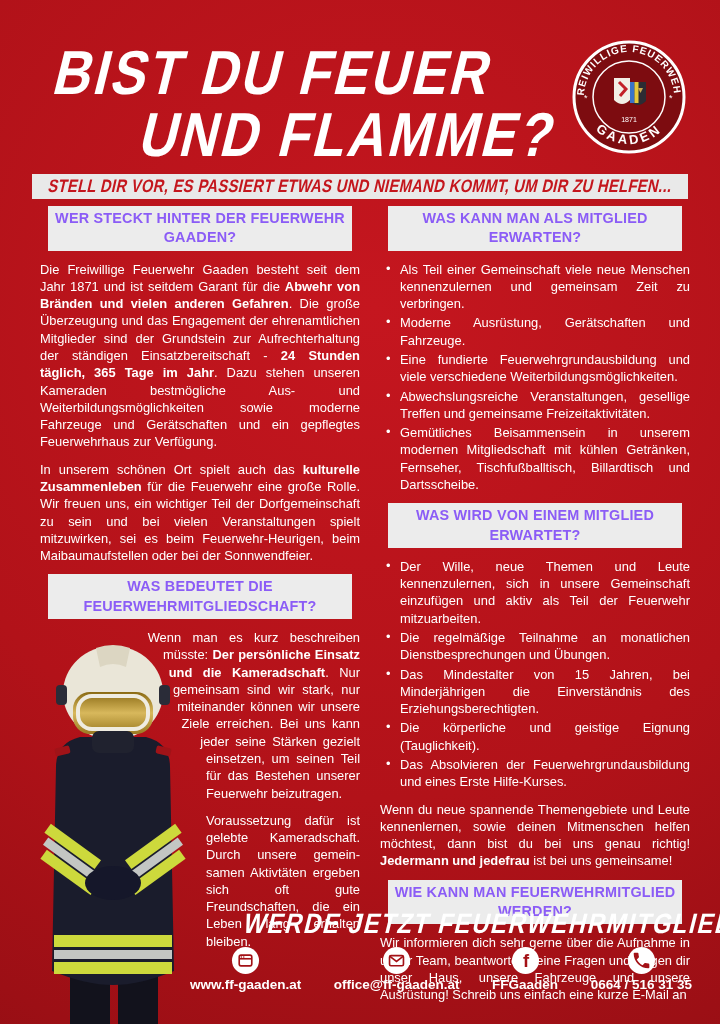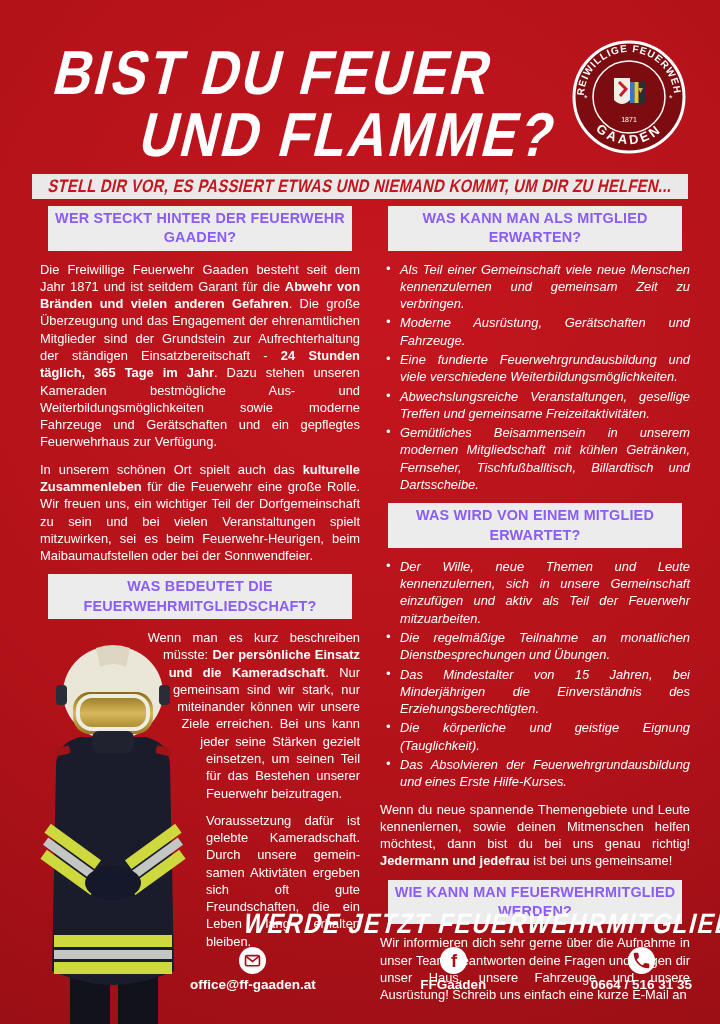--- a/index.html
+++ b/index.html
@@ -23,21 +23,21 @@
     letter-spacing:.4px; transform:skewX(-13deg) scaleX(0.82); white-space:nowrap; }
   
   .col{ position:absolute; top:206px; font-size:12.9px; line-height:1.34; text-align:justify; }
   .col.left{ left:40px; width:320px; }
   .col.right{ left:380px; width:310px; }
   .col p{ margin:0 0 10px 0; }
   .intro{ font-weight:bold; }
   .sec-h{ background:#ececec; color:#8b5cf6; font-weight:bold; font-size:14.4px;
     text-align:center; padding:3px 2px; margin:10px 8px 10px 8px; letter-spacing:.2px; }
   .col .sec-h:first-child{ margin-top:0; }
-  ul.bullets{ list-style:none; margin:0 0 10px 0; padding:0 0 0 20px;font-style:italic; }
+  ul.bullets{ list-style:none; margin:0 0 10px 0; padding:0 0 0 20px; }
   ul.bullets li{ position:relative; margin:0 0 2px 0; text-align:justify; }
   ul.bullets li::before{ content:"\2022"; position:absolute; left:-14px; top:-1px; }
   
   .ff{ float:left; width:170px; height:390px; margin:6px 8px 0 -12px;
     shape-outside: polygon(0 0, 42% 0, 55% 2%, 72% 10%, 79% 22%, 82% 27%, 95% 32%, 100% 40%, 100% 100%, 0 100%);
     shape-margin:6px; }
   
   .cta{ position:absolute; left:200px; top:908px; width:480px; text-align:center; }
   .cta span{ display:inline-block; font-weight:bold; font-size:28px; letter-spacing:2px;
     transform:skewX(-14deg) scaleX(0.85); white-space:nowrap; }
@@ -158,20 +158,30 @@
   </div>
 
   <div class="cta">
     <span>WERDE JETZT FEUERWEHRMITGLIED!</span>
   </div>
 
   <div class="contacts">
     <div class="contact">
       <svg viewBox="0 0 30 30">
         <circle cx="15" cy="15" r="14" fill="#ffffff"></circle>
+        <rect x="8.5" y="9.5" width="13" height="11" rx="1.8" fill="none" stroke="#a31116" stroke-width="1.7"></rect>
+        <line x1="8.5" y1="13.2" x2="21.5" y2="13.2" stroke="#a31116" stroke-width="1.7"></line>
+        <circle cx="10.8" cy="11.4" r="0.8" fill="#a31116"></circle>
+        <circle cx="13.2" cy="11.4" r="0.8" fill="#a31116"></circle>
+      </svg>
+      <div class="lbl">www.ff-gaaden.at</div>
+    </div>
+    <div class="contact">
+      <svg viewBox="0 0 30 30">
+        <circle cx="15" cy="15" r="14" fill="#ffffff"></circle>
         <rect x="7.8" y="10" width="14.4" height="10.4" rx="1.5" fill="none" stroke="#a31116" stroke-width="1.7"></rect>
         <path d="M8.2 10.8 L15 16 L21.8 10.8" fill="none" stroke="#a31116" stroke-width="1.7"></path>
       </svg>
       <div class="lbl">office@ff-gaaden.at</div>
     </div>
     <div class="contact">
       <svg viewBox="0 0 30 30">
         <circle cx="15" cy="15" r="14" fill="#ffffff"></circle>
         <text x="15.5" y="22" font-size="19" font-weight="bold" fill="#a31116" text-anchor="middle" font-family="Liberation Sans, sans-serif">f</text>
       </svg>

